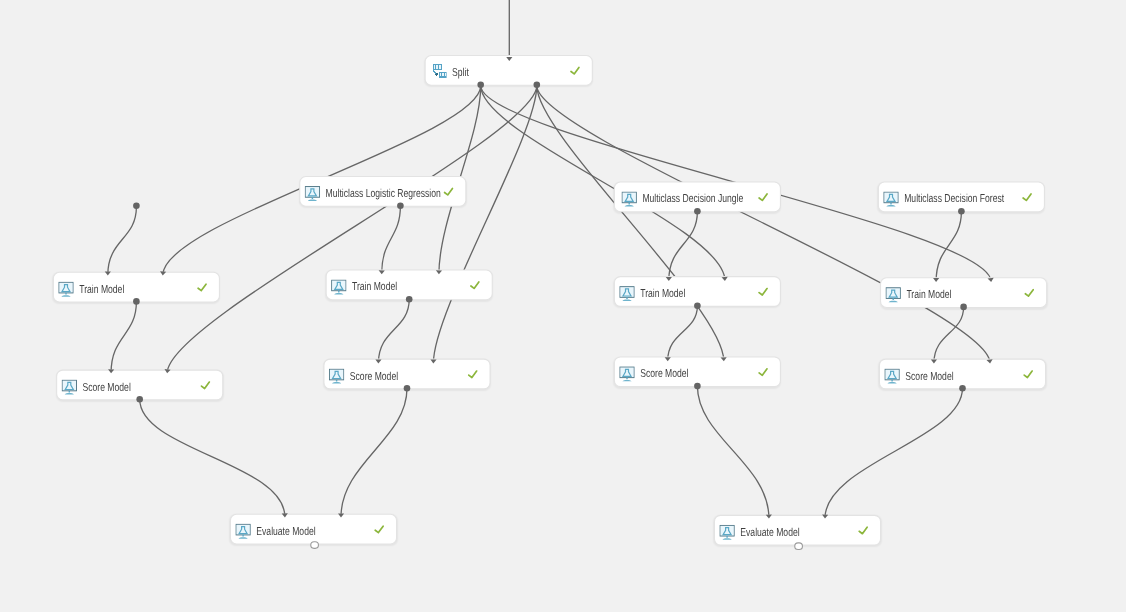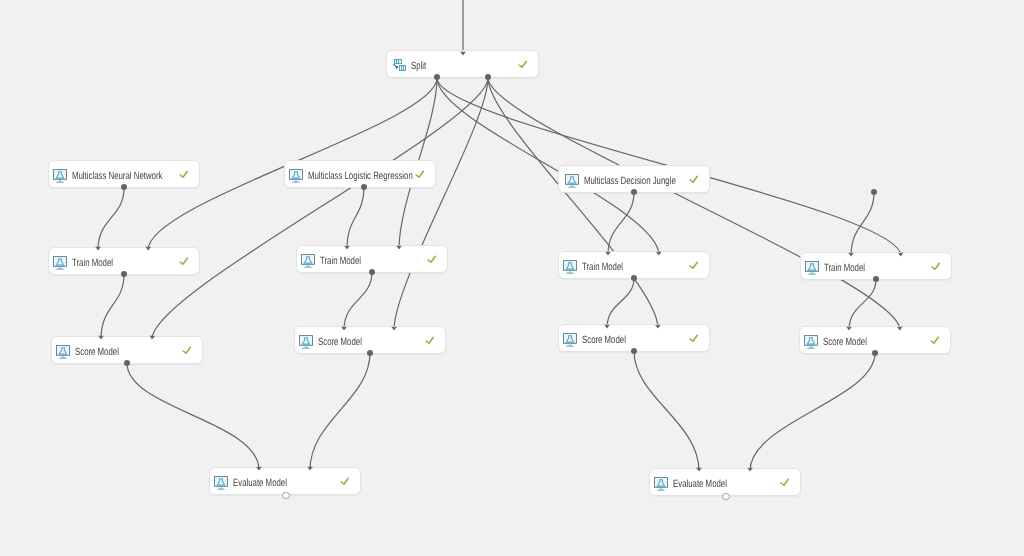--- a/index.html
+++ b/index.html
@@ -88,52 +88,52 @@
               <rect x="28.4" y="20.4" width="2" height="6.6"></rect>
             </g>
             <path d="M7 16.4 L12.5 21.5" stroke="#55a3c6" stroke-width="2.2" fill="none"></path>
             <circle cx="13.8" cy="23" r="2.4" fill="#2f6e86"></circle>
           </svg></span>
         <span class="nlabel">Split</span>
         <span class="ncheck"><svg viewBox="0 0 12 10" width="12" height="10">
             <path d="M1.1 5.0 L4.0 7.2 L8.3 1.3" stroke="#8cb63c" stroke-width="1.55" fill="none" stroke-linecap="round" stroke-linejoin="round"></path>
           </svg></span>
       </div>
-      <div class="node" style="left: 48px; top: 160px; width: 152px; height: 28px;">
-        <span class="nicon"><svg viewBox="0 0 28 30" width="14" height="15" shape-rendering="geometricPrecision">
-            <rect x="0.9" y="1.2" width="26.2" height="19.4" fill="#e9f6fc" stroke="#4d7484" stroke-width="1.7"></rect>
-            <path d="M11.3 5.4 h5.4 v4.8 l4.6 8.0 h-14.6 l4.6 -8.0 z" fill="none" stroke="#5aa8c6" stroke-width="2.2" stroke-linejoin="miter"></path>
-            <path d="M12.7 20.4 h2.6 v3.2 h-2.6 z" fill="#5aa8c6"></path>
-            <path d="M5.6 27.4 C8.4 23.8 19.6 23.8 22.4 27.4 z" fill="#6fb4cd"></path>
-          </svg></span>
-        <span class="nlabel">Multiclass Neural Network</span>
-        <span class="ncheck"><svg viewBox="0 0 12 10" width="12" height="10">
-            <path d="M1.1 5.0 L4.0 7.2 L8.3 1.3" stroke="#8cb63c" stroke-width="1.55" fill="none" stroke-linecap="round" stroke-linejoin="round"></path>
-          </svg></span>
-      </div>
-      <div class="node" style="left: 284px; top: 160px; width: 152px; height: 28px;">
+      <div class="node" style="left: 272px; top: 160px; width: 152px; height: 28px;">
         <span class="nicon"><svg viewBox="0 0 28 30" width="14" height="15" shape-rendering="geometricPrecision">
             <rect x="0.9" y="1.2" width="26.2" height="19.4" fill="#e9f6fc" stroke="#4d7484" stroke-width="1.7"></rect>
             <path d="M11.3 5.4 h5.4 v4.8 l4.6 8.0 h-14.6 l4.6 -8.0 z" fill="none" stroke="#5aa8c6" stroke-width="2.2" stroke-linejoin="miter"></path>
             <path d="M12.7 20.4 h2.6 v3.2 h-2.6 z" fill="#5aa8c6"></path>
             <path d="M5.6 27.4 C8.4 23.8 19.6 23.8 22.4 27.4 z" fill="#6fb4cd"></path>
           </svg></span>
         <span class="nlabel">Multiclass Logistic Regression</span>
         <span class="ncheck"><svg viewBox="0 0 12 10" width="12" height="10">
             <path d="M1.1 5.0 L4.0 7.2 L8.3 1.3" stroke="#8cb63c" stroke-width="1.55" fill="none" stroke-linecap="round" stroke-linejoin="round"></path>
           </svg></span>
       </div>
       <div class="node" style="left: 558px; top: 165px; width: 152px; height: 28px; justify-content: center;">
         <span class="nicon"><svg viewBox="0 0 28 30" width="14" height="15" shape-rendering="geometricPrecision">
             <rect x="0.9" y="1.2" width="26.2" height="19.4" fill="#e9f6fc" stroke="#4d7484" stroke-width="1.7"></rect>
             <path d="M11.3 5.4 h5.4 v4.8 l4.6 8.0 h-14.6 l4.6 -8.0 z" fill="none" stroke="#5aa8c6" stroke-width="2.2" stroke-linejoin="miter"></path>
             <path d="M12.7 20.4 h2.6 v3.2 h-2.6 z" fill="#5aa8c6"></path>
             <path d="M5.6 27.4 C8.4 23.8 19.6 23.8 22.4 27.4 z" fill="#6fb4cd"></path>
           </svg></span>
         <span class="nlabel">Multiclass Decision Jungle</span>
+        <span class="ncheck"><svg viewBox="0 0 12 10" width="12" height="10">
+            <path d="M1.1 5.0 L4.0 7.2 L8.3 1.3" stroke="#8cb63c" stroke-width="1.55" fill="none" stroke-linecap="round" stroke-linejoin="round"></path>
+          </svg></span>
+      </div>
+      <div class="node" style="left: 798px; top: 165px; width: 152px; height: 28px;">
+        <span class="nicon"><svg viewBox="0 0 28 30" width="14" height="15" shape-rendering="geometricPrecision">
+            <rect x="0.9" y="1.2" width="26.2" height="19.4" fill="#e9f6fc" stroke="#4d7484" stroke-width="1.7"></rect>
+            <path d="M11.3 5.4 h5.4 v4.8 l4.6 8.0 h-14.6 l4.6 -8.0 z" fill="none" stroke="#5aa8c6" stroke-width="2.2" stroke-linejoin="miter"></path>
+            <path d="M12.7 20.4 h2.6 v3.2 h-2.6 z" fill="#5aa8c6"></path>
+            <path d="M5.6 27.4 C8.4 23.8 19.6 23.8 22.4 27.4 z" fill="#6fb4cd"></path>
+          </svg></span>
+        <span class="nlabel">Multiclass Decision Forest</span>
         <span class="ncheck"><svg viewBox="0 0 12 10" width="12" height="10">
             <path d="M1.1 5.0 L4.0 7.2 L8.3 1.3" stroke="#8cb63c" stroke-width="1.55" fill="none" stroke-linecap="round" stroke-linejoin="round"></path>
           </svg></span>
       </div>
       <div class="node" style="left: 48px; top: 247px; width: 152px; height: 28px;">
         <span class="nicon"><svg viewBox="0 0 28 30" width="14" height="15" shape-rendering="geometricPrecision">
             <rect x="0.9" y="1.2" width="26.2" height="19.4" fill="#e9f6fc" stroke="#4d7484" stroke-width="1.7"></rect>
             <path d="M11.3 5.4 h5.4 v4.8 l4.6 8.0 h-14.6 l4.6 -8.0 z" fill="none" stroke="#5aa8c6" stroke-width="2.2" stroke-linejoin="miter"></path>
             <path d="M12.7 20.4 h2.6 v3.2 h-2.6 z" fill="#5aa8c6"></path>
             <path d="M5.6 27.4 C8.4 23.8 19.6 23.8 22.4 27.4 z" fill="#6fb4cd"></path>

